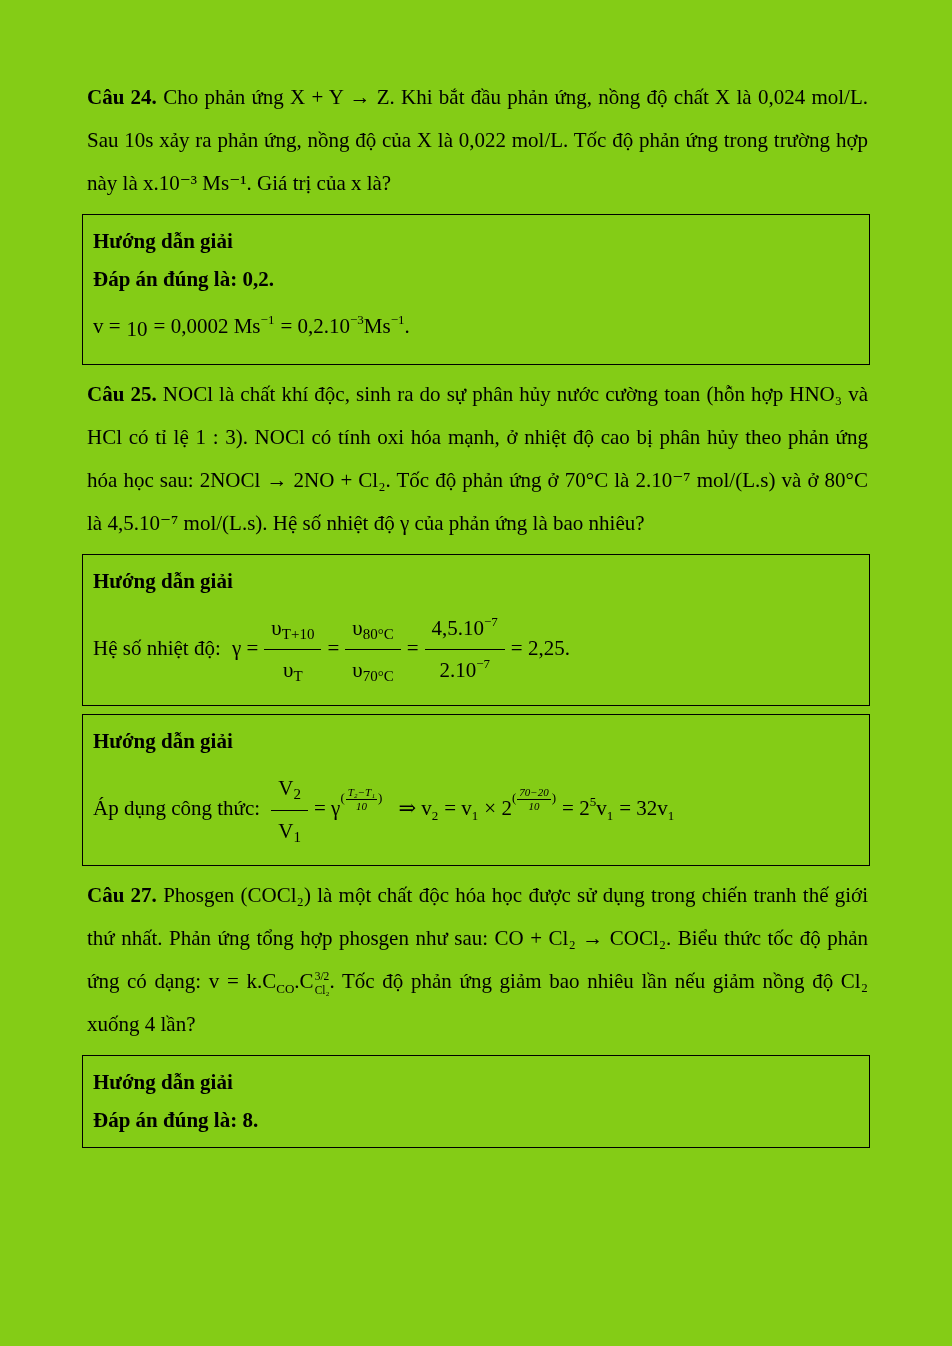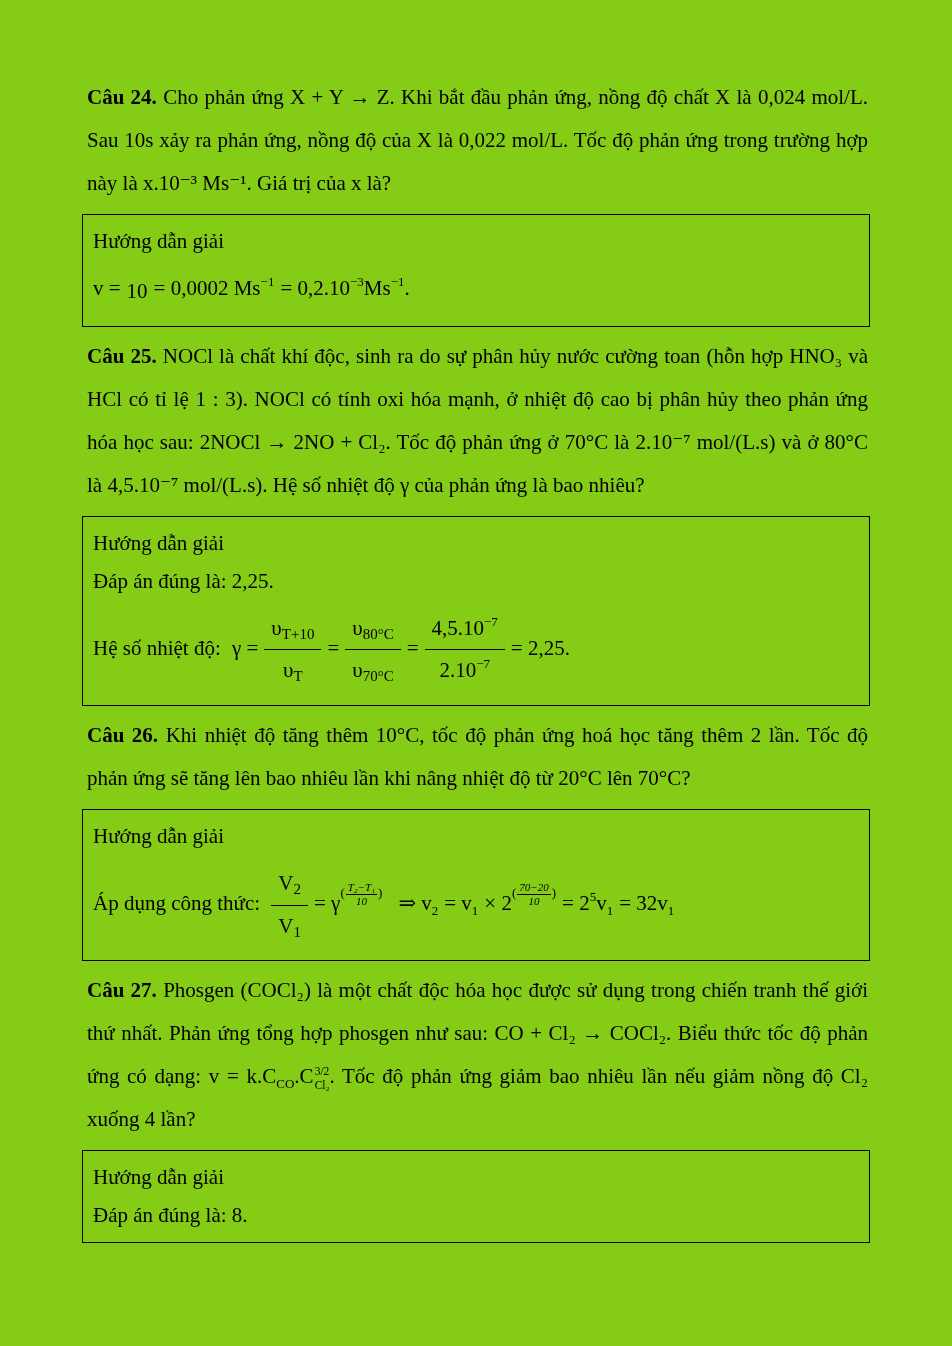--- a/index.html
+++ b/index.html
@@ -26,21 +26,21 @@
     padding: 0 2px 0 5px;
     margin-bottom: 9px;
   }
   .qlabel { font-weight: bold; }
   .sbox {
     border: 1.5px solid #000000;
     padding: 5px 12px 10px 10px;
     margin-bottom: 8px;
   }
   .bhead, .bans {
-    font-weight: normal;
+    font-weight: bold;
     line-height: 34px;
     margin-top: 4px;
   }
   .formula {
     margin: 13px 0 6px;
     line-height: 1.7;
     white-space: nowrap;
   }
   .frac {
     display: inline-block;
@@ -85,37 +85,36 @@
 </head>
 <body>
 
 <div class="page">
   <div class="content">
 
     <p class="question"><b class="qlabel">Câu 24.</b> <span>Cho phản ứng X + Y → Z. Khi bắt đầu phản ứng, nồng độ chất X là 0,024 mol/L. Sau 10s xảy ra phản ứng, nồng độ của X là 0,022 mol/L. Tốc độ phản ứng trong trường hợp này là x.10⁻³ Ms⁻¹. Giá trị của x là?</span></p>
 
     <div class="sbox">
       <p class="bhead">Hướng dẫn giải</p>
+      <p class="bans">Đáp án đúng là: 0,2.</p>
       <div class="formula">
         <span>v =</span><span class="frac"><span class="fden">10</span></span><span>= 0,0002 Ms</span><span class="sp">−1</span><span class="gapl">= 0,2.10</span><span class="sp">−3</span><span>Ms</span><span class="sp">−1</span><span>.</span>
       </div>
     </div>
 
     <p class="question"><b class="qlabel">Câu 25.</b> <span>NOCl là chất khí độc, sinh ra do sự phân hủy nước cường toan (hỗn hợp HNO₃ và HCl có tỉ lệ 1 : 3). NOCl có tính oxi hóa mạnh, ở nhiệt độ cao bị phân hủy theo phản ứng hóa học sau: 2NOCl → 2NO + Cl₂. Tốc độ phản ứng ở 70°C là 2.10⁻⁷ mol/(L.s) và ở 80°C là 4,5.10⁻⁷ mol/(L.s). Hệ số nhiệt độ γ của phản ứng là bao nhiêu?</span></p>
 
     <div class="sbox">
       <p class="bhead">Hướng dẫn giải</p>
-      <p class="bans">Đáp án đúng là: 2,25.</p>
       <div class="formula">
         <span>Hệ số nhiệt độ:</span>
         <span class="gapl">γ =</span><span class="frac"><span class="fnum"><span>υ</span><span class="sb2">T+10</span></span><span class="fden"><span>υ</span><span class="sb2">T</span></span></span><span>=</span><span class="frac"><span class="fnum"><span>υ</span><span class="sb2">80°C</span></span><span class="fden"><span>υ</span><span class="sb2">70°C</span></span></span><span>=</span><span class="frac"><span class="fnum"><span>4,5.10</span><span class="sp">−7</span></span><span class="fden"><span>2.10</span><span class="sp">−7</span></span></span><span>= 2,25.</span>
       </div>
     </div>
 
-    <p class="question"><b class="qlabel">Câu 26.</b> <span>Khi nhiệt độ tăng thêm 10°C, tốc độ phản ứng hoá học tăng thêm 2 lần. Tốc độ phản ứng sẽ tăng lên bao nhiêu lần khi nâng nhiệt độ từ 20°C lên 70°C?</span></p>
 
     <div class="sbox">
       <p class="bhead">Hướng dẫn giải</p>
       <div class="formula">
         <span>Áp dụng công thức:</span>
         <span class="frac"><span class="fnum"><span>V</span><span class="sb2">2</span></span><span class="fden"><span>V</span><span class="sb2">1</span></span></span><span>= γ</span><span class="exp"><span>(</span><span class="expfrac"><span class="fnum">T₂−T₁</span><span class="fden">10</span></span><span>)</span></span><span class="gapw">⇒ v</span><span class="sb">2</span><span class="gapl">= v</span><span class="sb">1</span><span class="gapl">× 2</span><span class="exp"><span>(</span><span class="expfrac"><span class="fnum">70−20</span><span class="fden">10</span></span><span>)</span></span><span class="gapl">= 2</span><span class="sp">5</span><span>v</span><span class="sb">1</span><span class="gapl">= 32v</span><span class="sb">1</span>
       </div>
     </div>
 
     <p class="question"><b class="qlabel">Câu 27.</b> <span>Phosgen (COCl₂) là một chất độc hóa học được sử dụng trong chiến tranh thế giới thứ nhất. Phản ứng tổng hợp phosgen như sau: CO + Cl₂ → COCl₂. Biểu thức tốc độ phản ứng có dạng: </span><span class="ifml"><span>v = k.C</span><span class="sb">CO</span><span>.C</span><span class="supsub">

